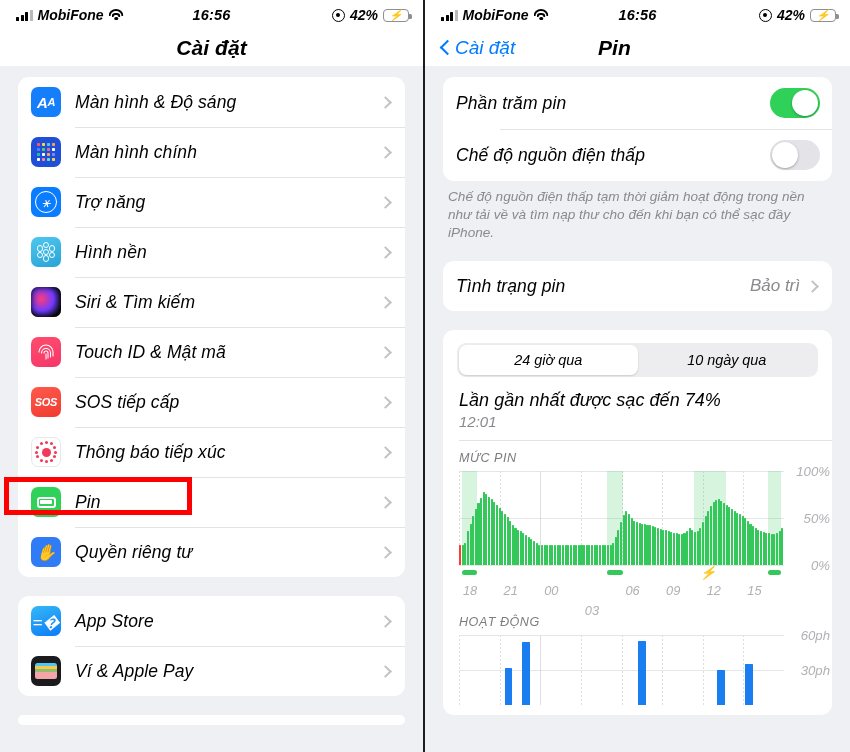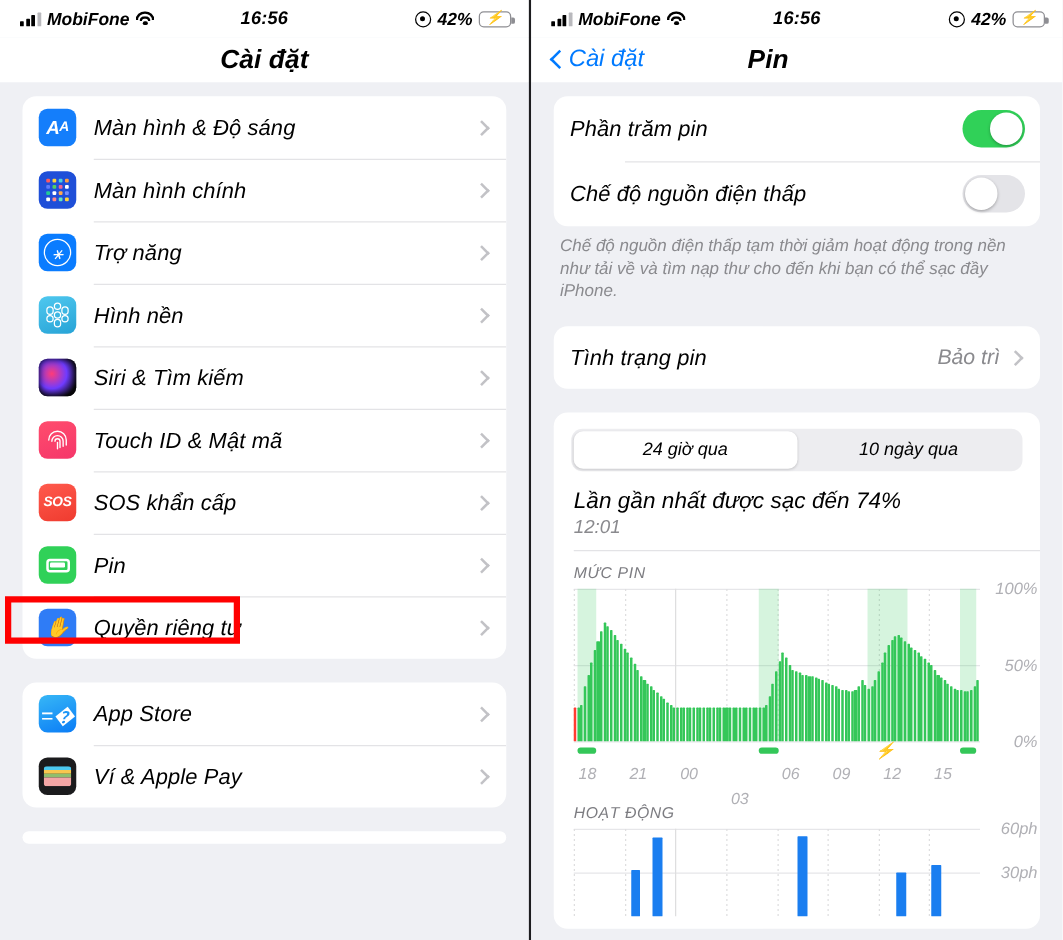--- a/index.html
+++ b/index.html
@@ -138,21 +138,21 @@
       font-size: 14.4px; color:#000; border-radius: 7.5px; }
   .seg div.active { background:#fff; box-shadow:0 1px 2px rgba(0,0,0,0.14); font-weight:500; }
 
   .chg-title { font-size: 18px; color:#000; margin: 13px 0 0 16px; letter-spacing:0.05px; }
   .chg-time  { font-size: 15px; color:#8a8a8e; margin: 2px 0 0 16px; }
   .hr-soft { height:1px; background:#e3e3e6; margin: 10px 0 0 16px; }
   .sect-label { font-size: 12.6px; color:#7c7c81; letter-spacing: 0.5px; margin: 10px 0 0 16px; }
 
   
   .chart-wrap { position:relative; margin: 6px 0 0 0; padding: 0 48px 0 16px; }
-  .chart { position:relative; height: 122px; }
+  .chart { position:relative; height: 94px; }
   .ax-label { position:absolute; right: -46px; font-size: 13.2px; color:#b0b0b5;
       transform: translateY(-50%); }
   .gline { position:absolute; left:0; right:0; height:1px; background:#e6e6e9; }
   .vline { position:absolute; top:0; bottom:0; width:1px;
       background: repeating-linear-gradient(to bottom,#dededf 0 2px,transparent 2px 4px); }
   .vline.solid { background:#dededf; }
   .bars-area { position:absolute; left:0; right:0; bottom:0; top:0;
       display:flex; align-items:flex-end; gap:0.6px; }
   .bar { flex:1 1 0; background:#34c759; border-radius: 0.5px; min-width:0; }
   .bar.red { background:#ff3b30; }
@@ -283,24 +283,45 @@
               <path d="M9 12a2 2 0 0 1 4 0v5"></path>
                 <path d="M11 13v5"></path>
             </svg>
           </div>
           <div class="row-label">Touch ID &amp; Mật mã</div>
           <div class="chev"></div>
         </div>
 
         <div class="row">
           <div class="ico ic-sos">SOS</div>
-          <div class="row-label">SOS khẩn cấp</div>
-          <div class="chev"></div>
-        </div>
-
+          <div class="row-label">SOS tiếp cấp</div>
+          <div class="chev"></div>
+        </div>
+
+        <div class="row">
+          <div class="ico ic-expo">
+            <div class="dots">
+              <i class="center"></i>
+              <i style="left:9.5px;top:0"></i>
+                <i style="left:14.5px;top:1.4px"></i>
+                <i style="left:18.1px;top:5px"></i>
+              <i style="left:19.2px;top:9.5px"></i>
+                <i style="left:18.1px;top:14px"></i>
+                <i style="left:14.5px;top:17.6px"></i>
+              <i style="left:9.5px;top:18.9px"></i>
+                <i style="left:5px;top:17.6px"></i>
+                <i style="left:1.4px;top:14px"></i>
+              <i style="left:0;top:9.5px"></i>
+                <i style="left:1.4px;top:5px"></i>
+                <i style="left:5px;top:1.4px"></i>
+            </div>
+          </div>
+          <div class="row-label">Thông báo tiếp xúc</div>
+          <div class="chev"></div>
+        </div>
 
         <div class="row">
           <div class="ico ic-pin">
               <div class="b">
                 <i></i>
               </div>
             </div>
           <div class="row-label">Pin</div>
           <div class="chev"></div>
         </div>

